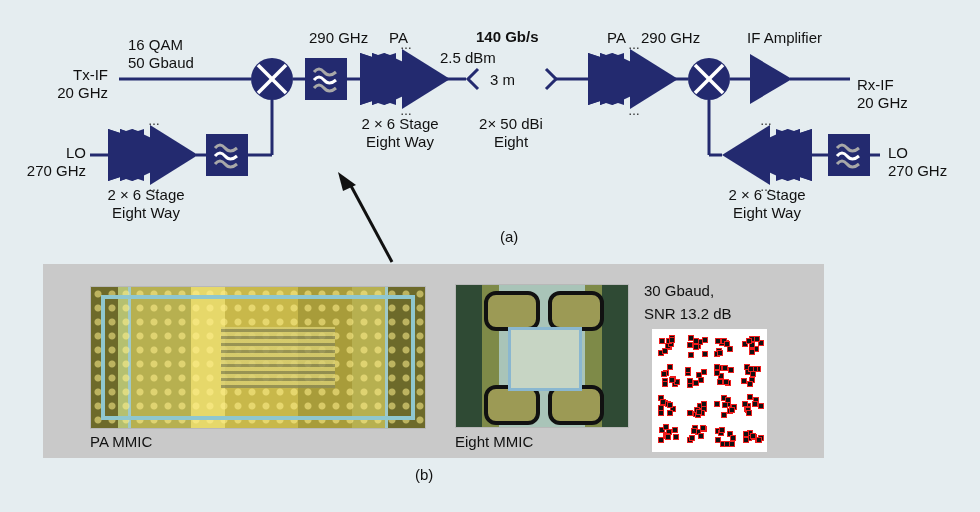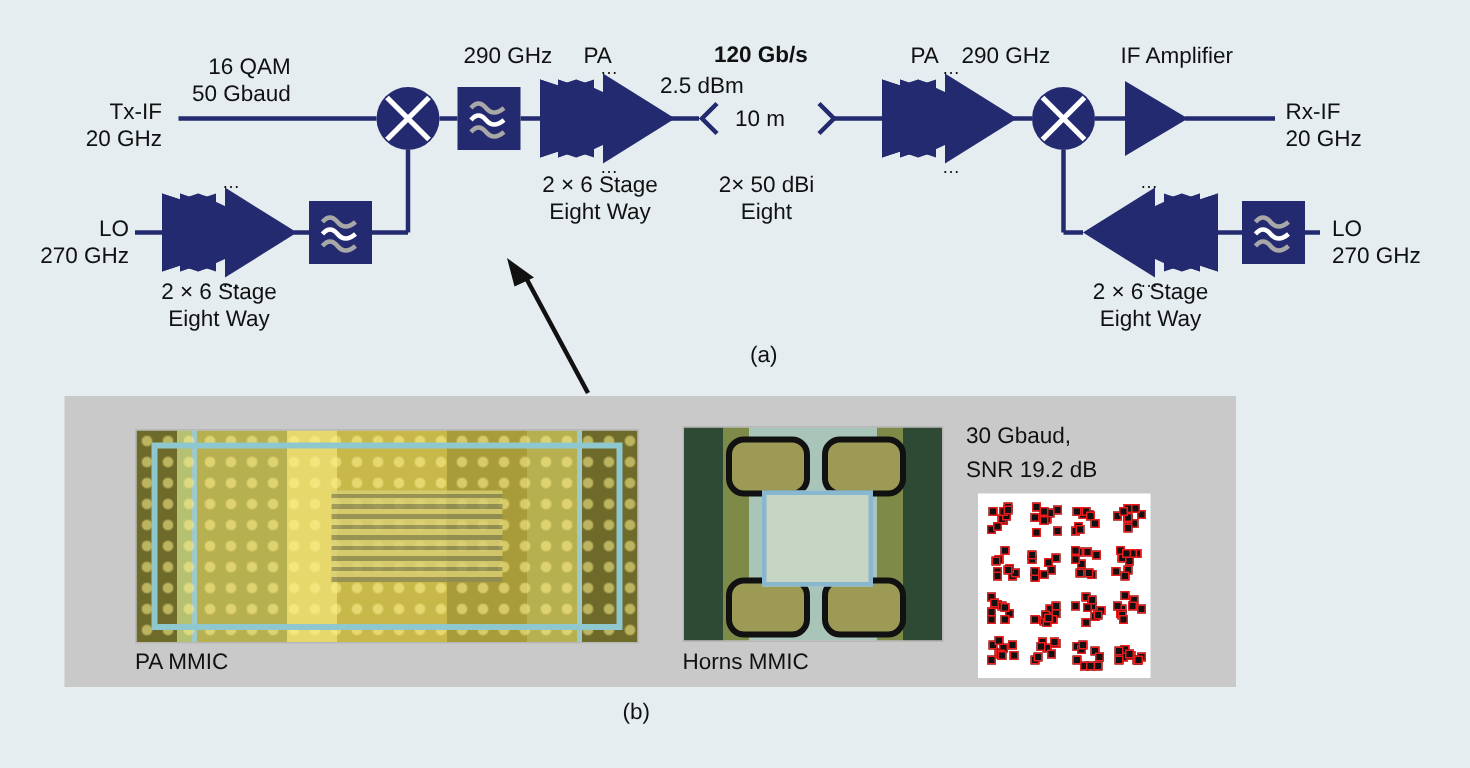--- a/index.html
+++ b/index.html
@@ -112,56 +112,56 @@
       <use href="#filt" x="828" y="134"></use>
     </g>
 
   <g>
     <line x1="392" y1="262" x2="350" y2="184" stroke="#111" stroke-width="3"></line>
     <polygon points="338,172 356,185 343,191" fill="#111"></polygon>
   </g>
 </svg>
 
 <div class="lbl r" style="left:40px;top:66px;width:68px;"><span>Tx-IF</span><br><span>20 GHz</span></div>
-<div class="lbl" style="left:128px;top:36px;text-align:right;"><span>16 QAM</span><br><span>50 Gbaud</span></div>
+<div class="lbl" style="left:128px;top:36px;"><span>16 QAM</span><br><span>50 Gbaud</span></div>
 <div class="lbl r" style="left:18px;top:144px;width:68px;"><span>LO</span><br><span>270 GHz</span></div>
 <div class="lbl c" style="left:92px;top:186px;width:108px;"><span>2 × 6 Stage</span><br><span>Eight Way</span></div>
 <div class="lbl" style="left:309px;top:29px;">290 GHz</div>
 <div class="lbl" style="left:389px;top:29px;">PA</div>
 <div class="lbl c" style="left:340px;top:115px;width:120px;"><span>2 × 6 Stage</span><br><span>Eight Way</span></div>
 <div class="lbl" style="left:440px;top:49px;">2.5 dBm</div>
 
-<div class="lbl b" style="left:476px;top:28px;">120 Gb/s</div>
-<div class="lbl" style="left:490px;top:71px;">10 m</div>
+<div class="lbl b" style="left:476px;top:28px;">140 Gb/s</div>
+<div class="lbl" style="left:490px;top:71px;">3 m</div>
 <div class="lbl c" style="left:456px;top:115px;width:110px;"><span>2× 50 dBi</span><br><span>Eight</span></div>
 
 <div class="lbl" style="left:607px;top:29px;">PA</div>
 <div class="lbl" style="left:641px;top:29px;">290 GHz</div>
 <div class="lbl" style="left:747px;top:29px;">IF Amplifier</div>
-<div class="lbl" style="left:857px;top:66px;"><span>Rx-IF</span><br><span>20 GHz</span></div>
+<div class="lbl" style="left:857px;top:76px;"><span>Rx-IF</span><br><span>20 GHz</span></div>
 <div class="lbl" style="left:888px;top:144px;"><span>LO</span><br><span>270 GHz</span></div>
 <div class="lbl c" style="left:712px;top:186px;width:110px;"><span>2 × 6 Stage</span><br><span>Eight Way</span></div>
 
 <div class="lbl" style="left:500px;top:228px;">(a)</div>
 
 <div class="panel"></div>
 <div class="chip pa-chip"></div>
 <div class="lbl" style="left:90px;top:433px;">PA MMIC</div>
 
 <div class="chip mixer-chip">
   <div class="pad" style="left:28px;top:6px;"></div>
   <div class="pad" style="left:92px;top:6px;"></div>
   <div class="pad" style="left:28px;top:100px;"></div>
   <div class="pad" style="left:92px;top:100px;"></div>
   <div class="core"></div>
 </div>
-<div class="lbl" style="left:455px;top:433px;">Horns MMIC</div>
+<div class="lbl" style="left:455px;top:433px;">Eight MMIC</div>
 
 <div class="lbl" style="left:644px;top:282px;">30 Gbaud,</div>
-<div class="lbl" style="left:644px;top:305px;">SNR 19.2 dB</div>
+<div class="lbl" style="left:644px;top:305px;">SNR 13.2 dB</div>
 <div class="constellation" id="const">
     <div class="pt" style="left: 13.8275px; top: 15.0942px;"></div>
     <div class="pt" style="left: 7.07855px; top: 9.39159px;"></div>
     <div class="pt" style="left: 12.9778px; top: 14.1149px;"></div>
     <div class="pt" style="left: 6.41404px; top: 20.8197px;"></div>
     <div class="pt" style="left: 15.6096px; top: 12.3948px;"></div>
     <div class="pt" style="left: 10.1199px; top: 19.0626px;"></div>
     <div class="pt" style="left: 16.834px; top: 6.37847px;"></div>
     <div class="pt" style="left: 13.9739px; top: 9.2314px;"></div>
     <div class="pt" style="left: 17.0954px; top: 7.8436px;"></div>

